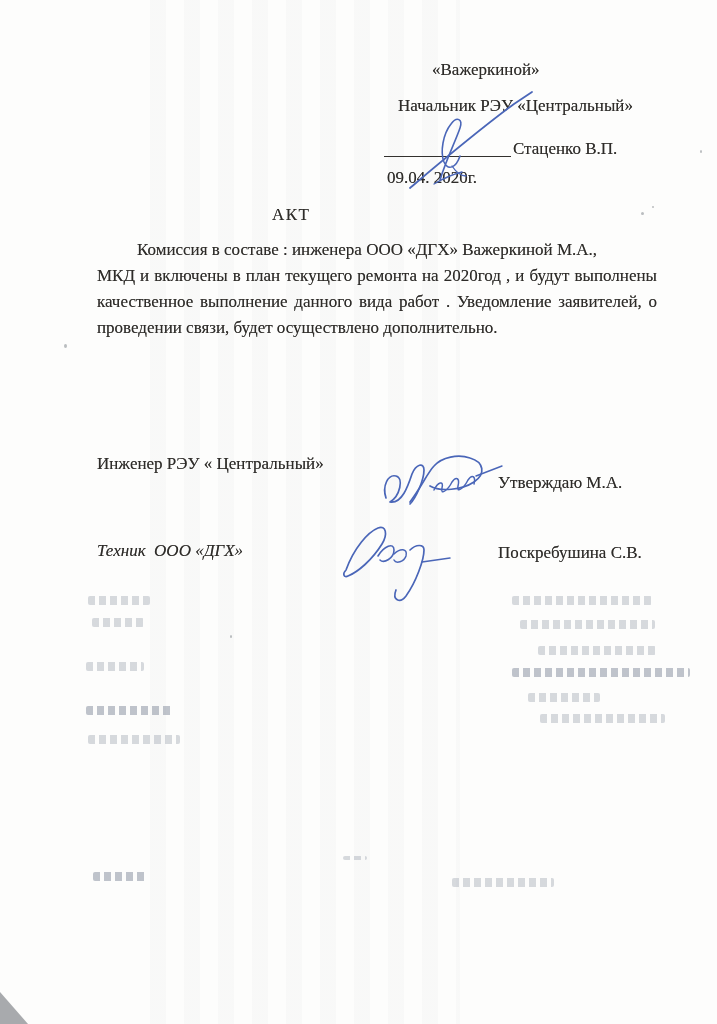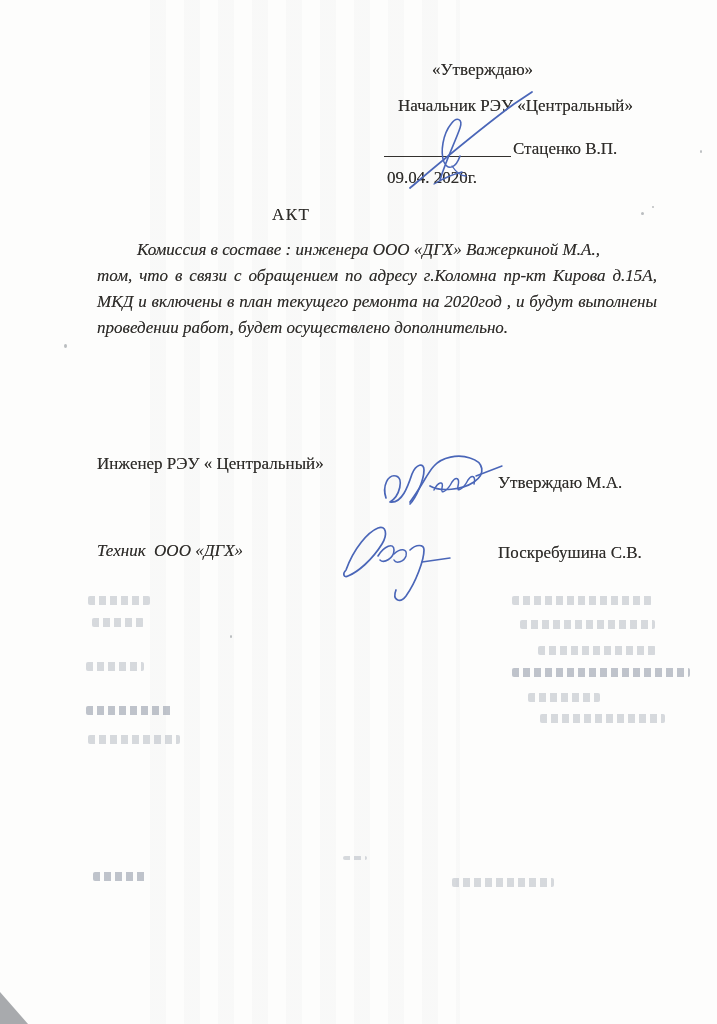--- a/index.html
+++ b/index.html
@@ -13,21 +13,21 @@
   .banding{
     position:absolute;top:0;bottom:0;left:150px;width:310px;
     background:repeating-linear-gradient(90deg,
       rgba(60,70,80,0.022) 0 16px, rgba(0,0,0,0) 16px 34px);
     pointer-events:none;
   }
   .txt{position:absolute;font-size:17px;line-height:20px;white-space:pre;
        text-shadow:0 0 .5px rgba(46,44,41,.55);}
   .doc-title{letter-spacing:1.5px;}
   
-  .body-block{position:absolute;left:97px;top:238px;width:560px;font-style:italic;}
+  .body-block{position:absolute;left:97px;top:238px;width:560px;}
   .line{height:26px;font-size:17px;line-height:24px;
         text-shadow:0 0 .5px rgba(46,44,41,.55);}
   .line.just{text-align:justify;text-align-last:justify;}
   .line.indent{text-indent:40px;}
   
   .sig-underline{position:absolute;left:384px;top:136px;width:127px;height:20px;
       border-bottom:1.6px solid #33312e;}
   .ink{position:absolute;pointer-events:none;}
   .ink path{fill:none;stroke:#4a66b8;stroke-linecap:round;stroke-linejoin:round;}
   
@@ -43,40 +43,40 @@
     border-right:28px solid transparent;
   }
 </style>
 </head>
 <body>
 
 <div class="page">
 
   <div class="banding"></div>
 
-  <div class="txt" style="left:432px;top:60px;">«Утверждаю»</div>
+  <div class="txt" style="left:432px;top:60px;">«Важеркиной»</div>
   <div class="txt" style="left:398px;top:96px;">Начальник РЭУ «Центральный»</div>
   <div class="sig-underline"></div>
   <div class="txt" style="left:513px;top:139px;">Стаценко В.П.</div>
   <div class="txt" style="left:387px;top:168px;">09.04. 2020г.</div>
 
   <svg class="ink" style="left:396px;top:88px;" width="150" height="105" viewBox="0 0 150 105">
     <path d="M14,100 C40,78 80,44 118,16 L136,4" stroke-width="1.8"></path>
     <path d="M44,92 C50,72 60,52 64,40 C67,31 61,28 55,36 C47,46 44,64 48,74 C52,83 60,80 64,68" stroke-width="1.6"></path>
     <path d="M38,96 C48,90 58,86 66,84" stroke-width="1.4"></path>
     <path d="M56,78 C60,84 64,88 70,88" stroke-width="1.3"></path>
   </svg>
 
   <div class="txt doc-title" style="left:272px;top:205px;font-family:Liberation Serif, serif;">АКТ</div>
 
   <div class="body-block">
     <div class="line indent">Комиссия в составе : инженера  ООО «ДГХ» Важеркиной М.А.,</div>
-    <div class="line just">том, что  в связи с обращением по адресу г.Коломна  пр-кт Кирова  д.15А,</div>
     <div class="line just">МКД  и  включены в план текущего ремонта на 2020год , и  будут выполнены</div>
-    <div class="line">проведении работ, будет осуществлено дополнительно.</div>
+    <div class="line just">качественное выполнение данного вида работ . Уведомление заявителей, о</div>
+    <div class="line">проведении связи, будет осуществлено дополнительно.</div>
   </div>
 
   <div class="txt" style="left:97px;top:454px;">Инженер РЭУ « Центральный»</div>
   <svg class="ink" style="left:378px;top:446px;" width="128" height="74" viewBox="0 0 128 74">
     <path d="M8,52 C4,40 10,28 18,30 C26,32 22,50 12,56 C24,58 30,40 34,28 C38,18 46,16 46,24 C46,34 38,52 32,58" stroke-width="1.7"></path>
     <path d="M32,56 C44,40 50,26 56,20 C64,11 80,8 92,12 C106,16 108,28 96,36 C84,44 62,46 52,40" stroke-width="1.7"></path>
     <path d="M56,44 C60,36 66,34 64,42 C62,50 70,44 74,36 C78,30 82,32 80,40 C78,48 86,42 90,34 C94,28 98,30 96,38" stroke-width="1.5"></path>
     <path d="M98,30 L124,20" stroke-width="1.4"></path>
   </svg>
   <div class="txt" style="left:498px;top:473px;">Утверждаю М.А.</div>

